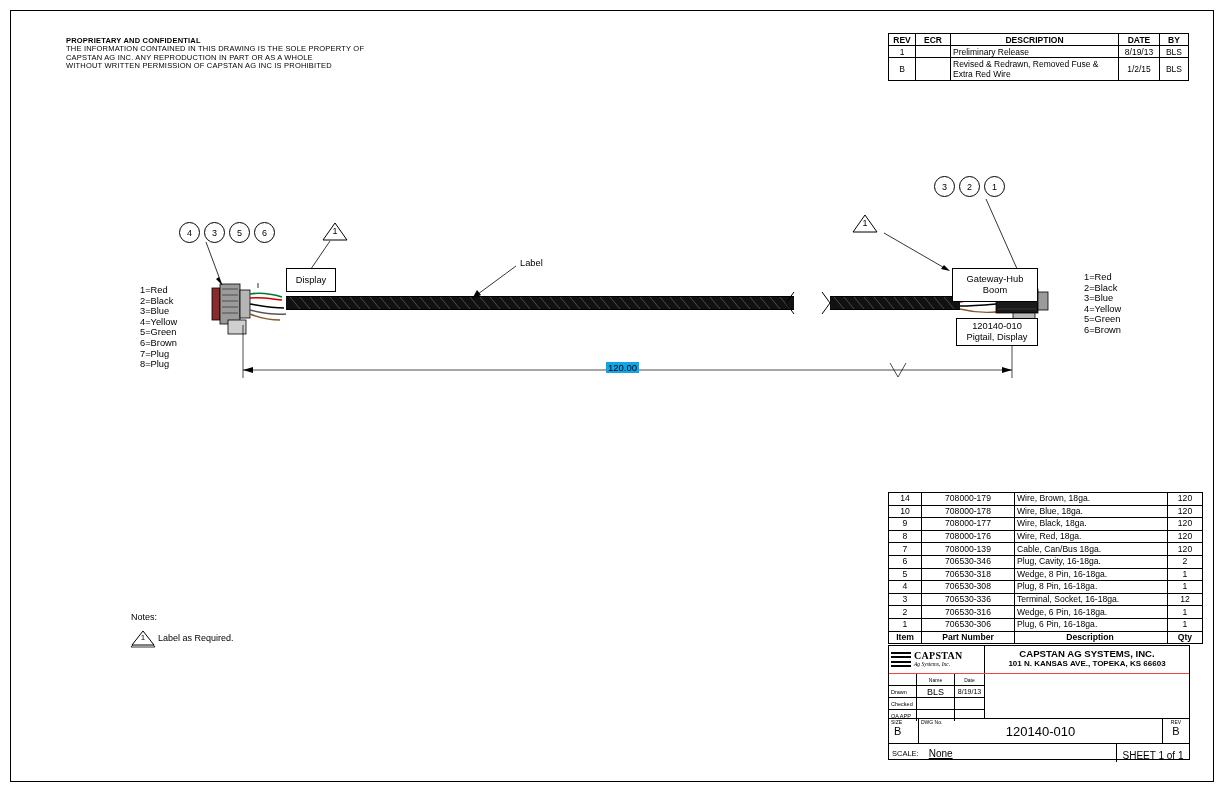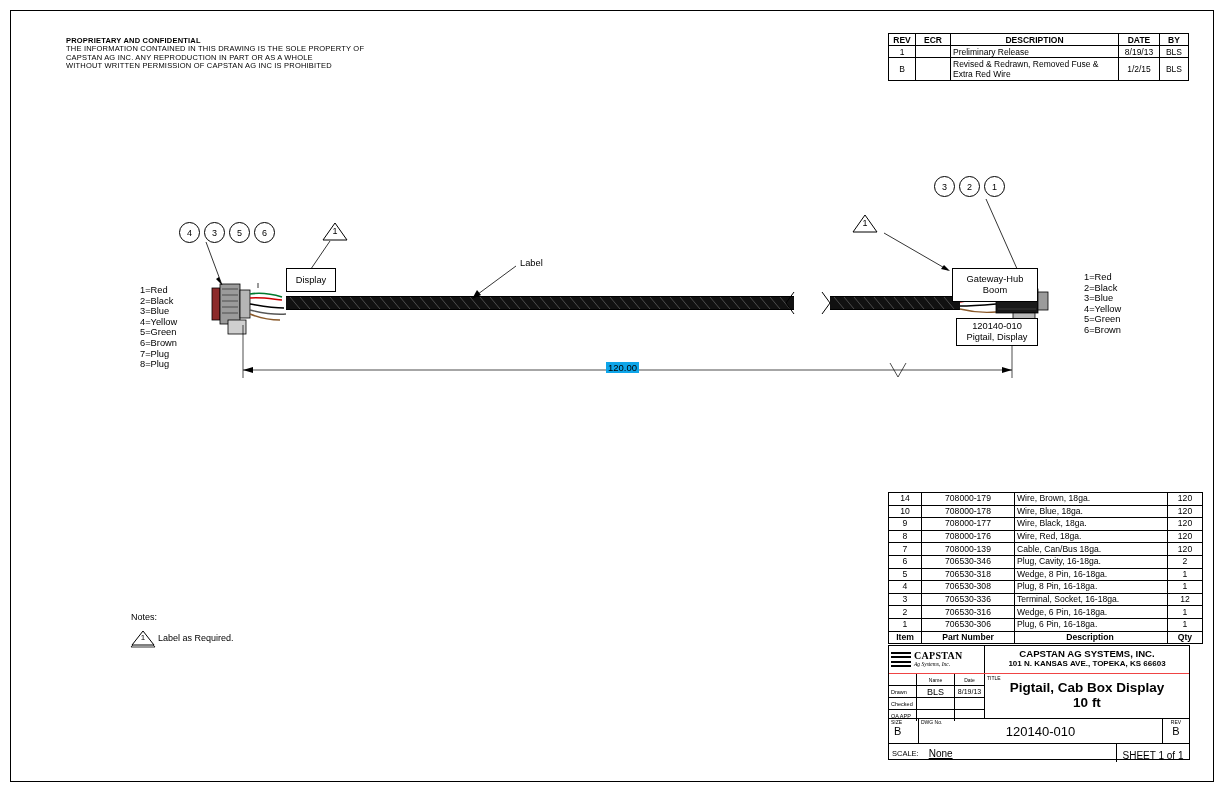--- a/index.html
+++ b/index.html
@@ -451,25 +451,20 @@
           <div class="nm-l">Checked</div>
           <div class="nm-c"></div>
           <div class="nm-r"></div>
         </div>
         <div class="nm-row">
           <div class="nm-l">QA APP</div>
           <div class="nm-c"></div>
           <div class="nm-r"></div>
         </div>
       </div>
-      <div class="tb-title">
-        <div class="lbl">TITLE</div>
-        <div class="tt">Pigtail, Cab Box Display</div>
-        <div class="tt">10 ft</div>
-      </div>
     </div>
 
     <div class="tb-row3">
       <div class="tb-size">
         <div class="lbl">SIZE</div>
         <div class="v">B</div>
       </div>
       <div class="tb-dwg">
         <div class="lbl">DWG No.</div>
         <div class="v">120140-010</div>

